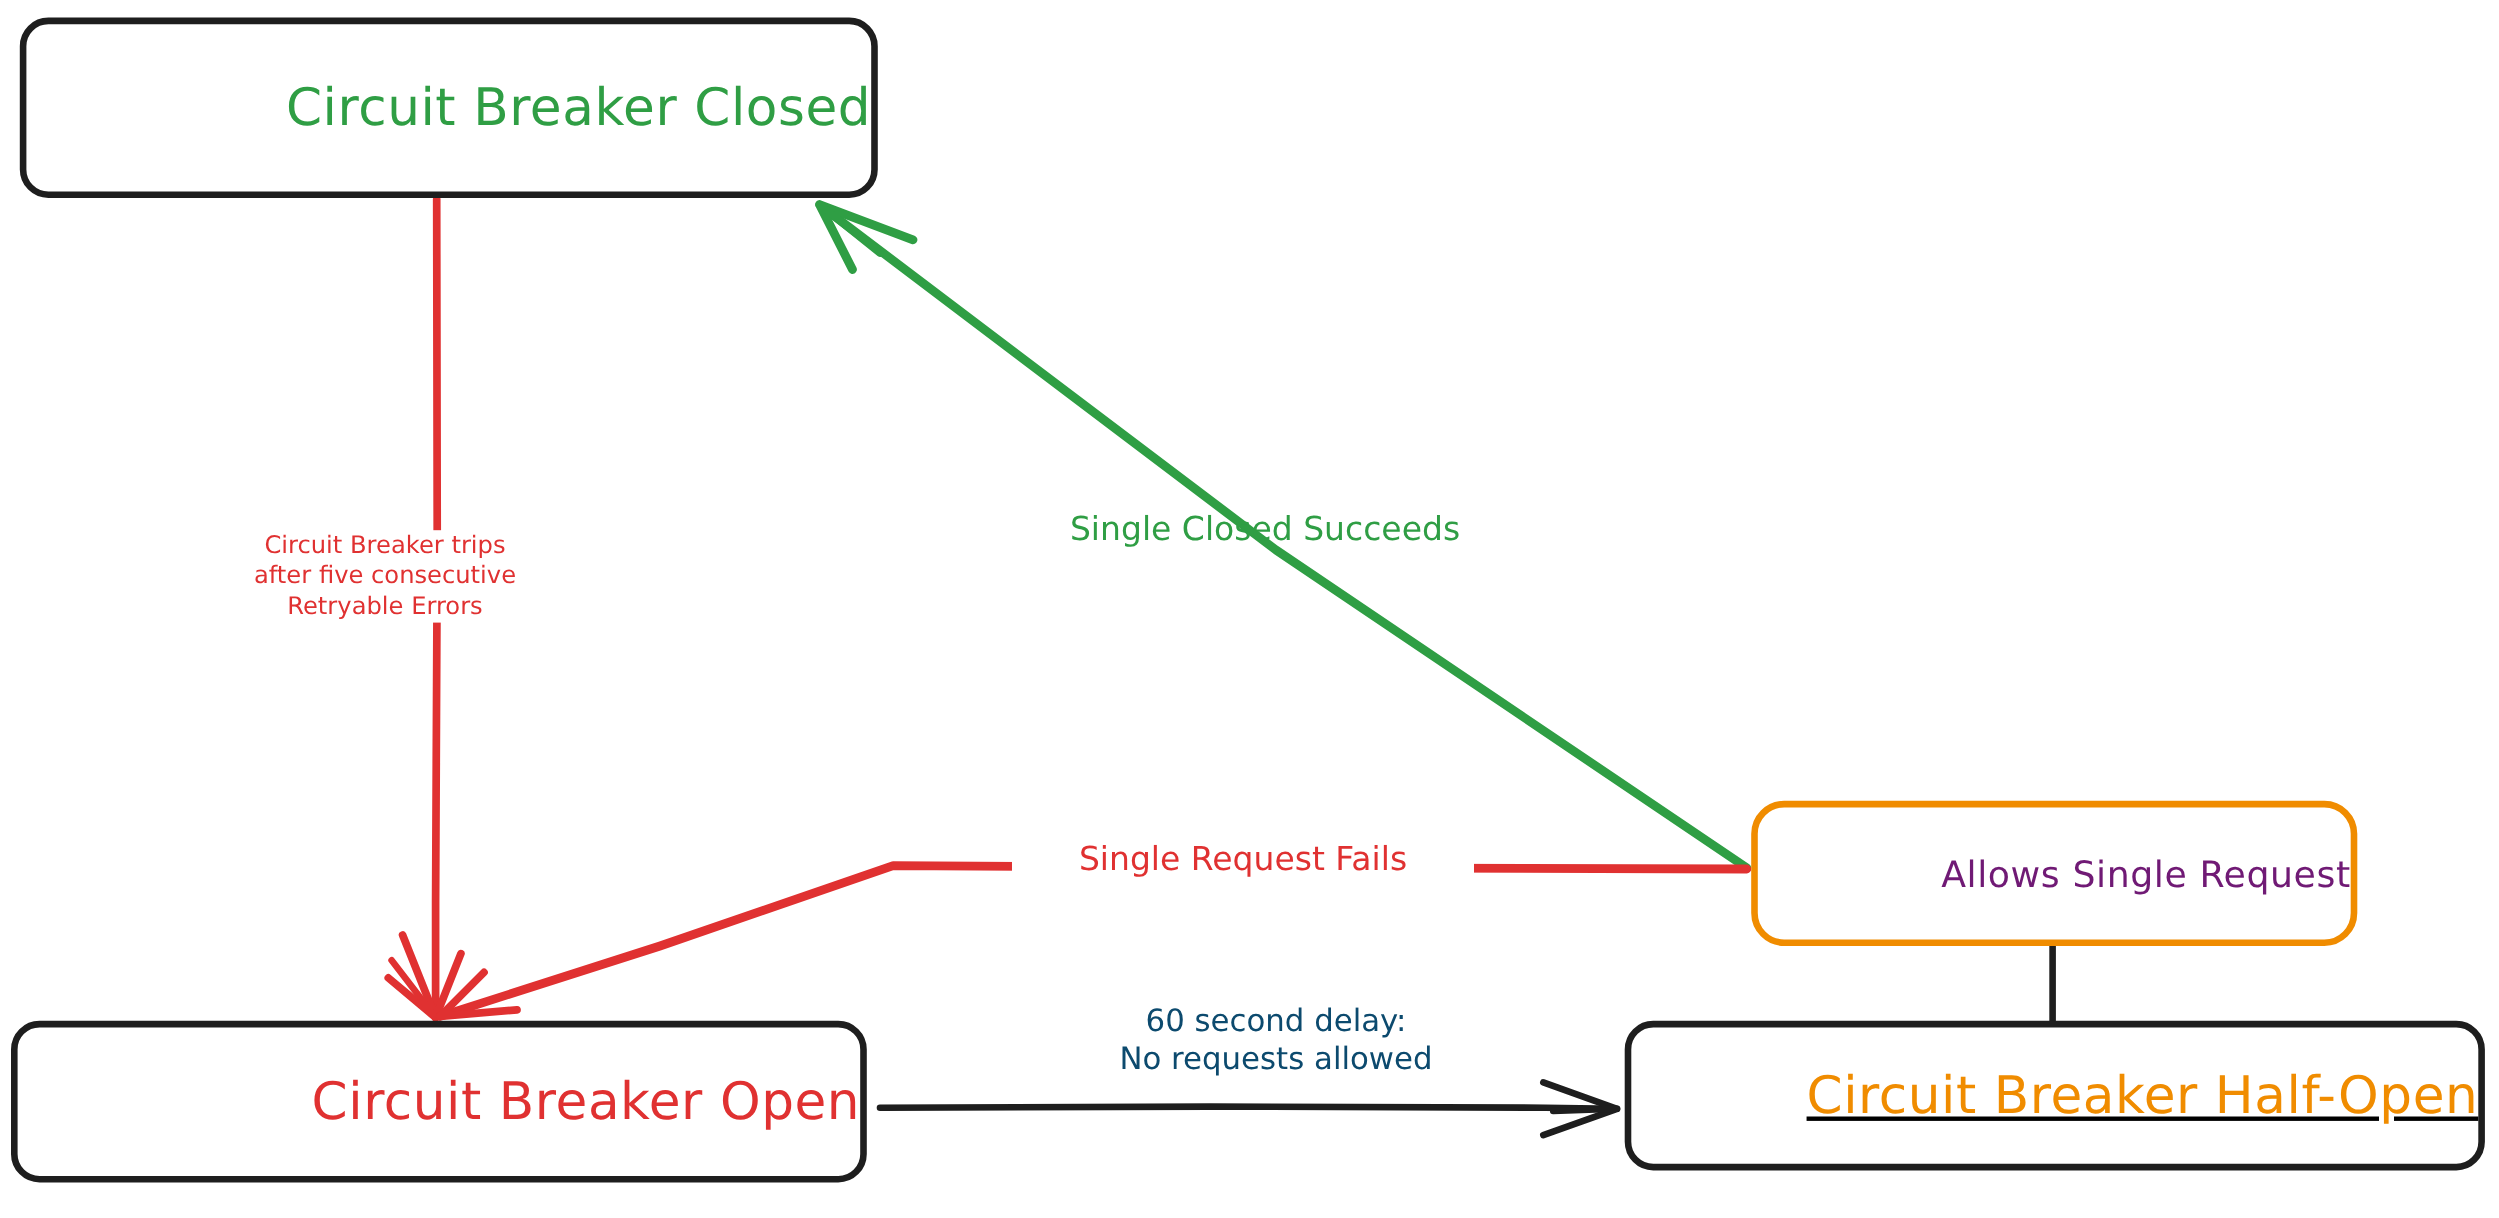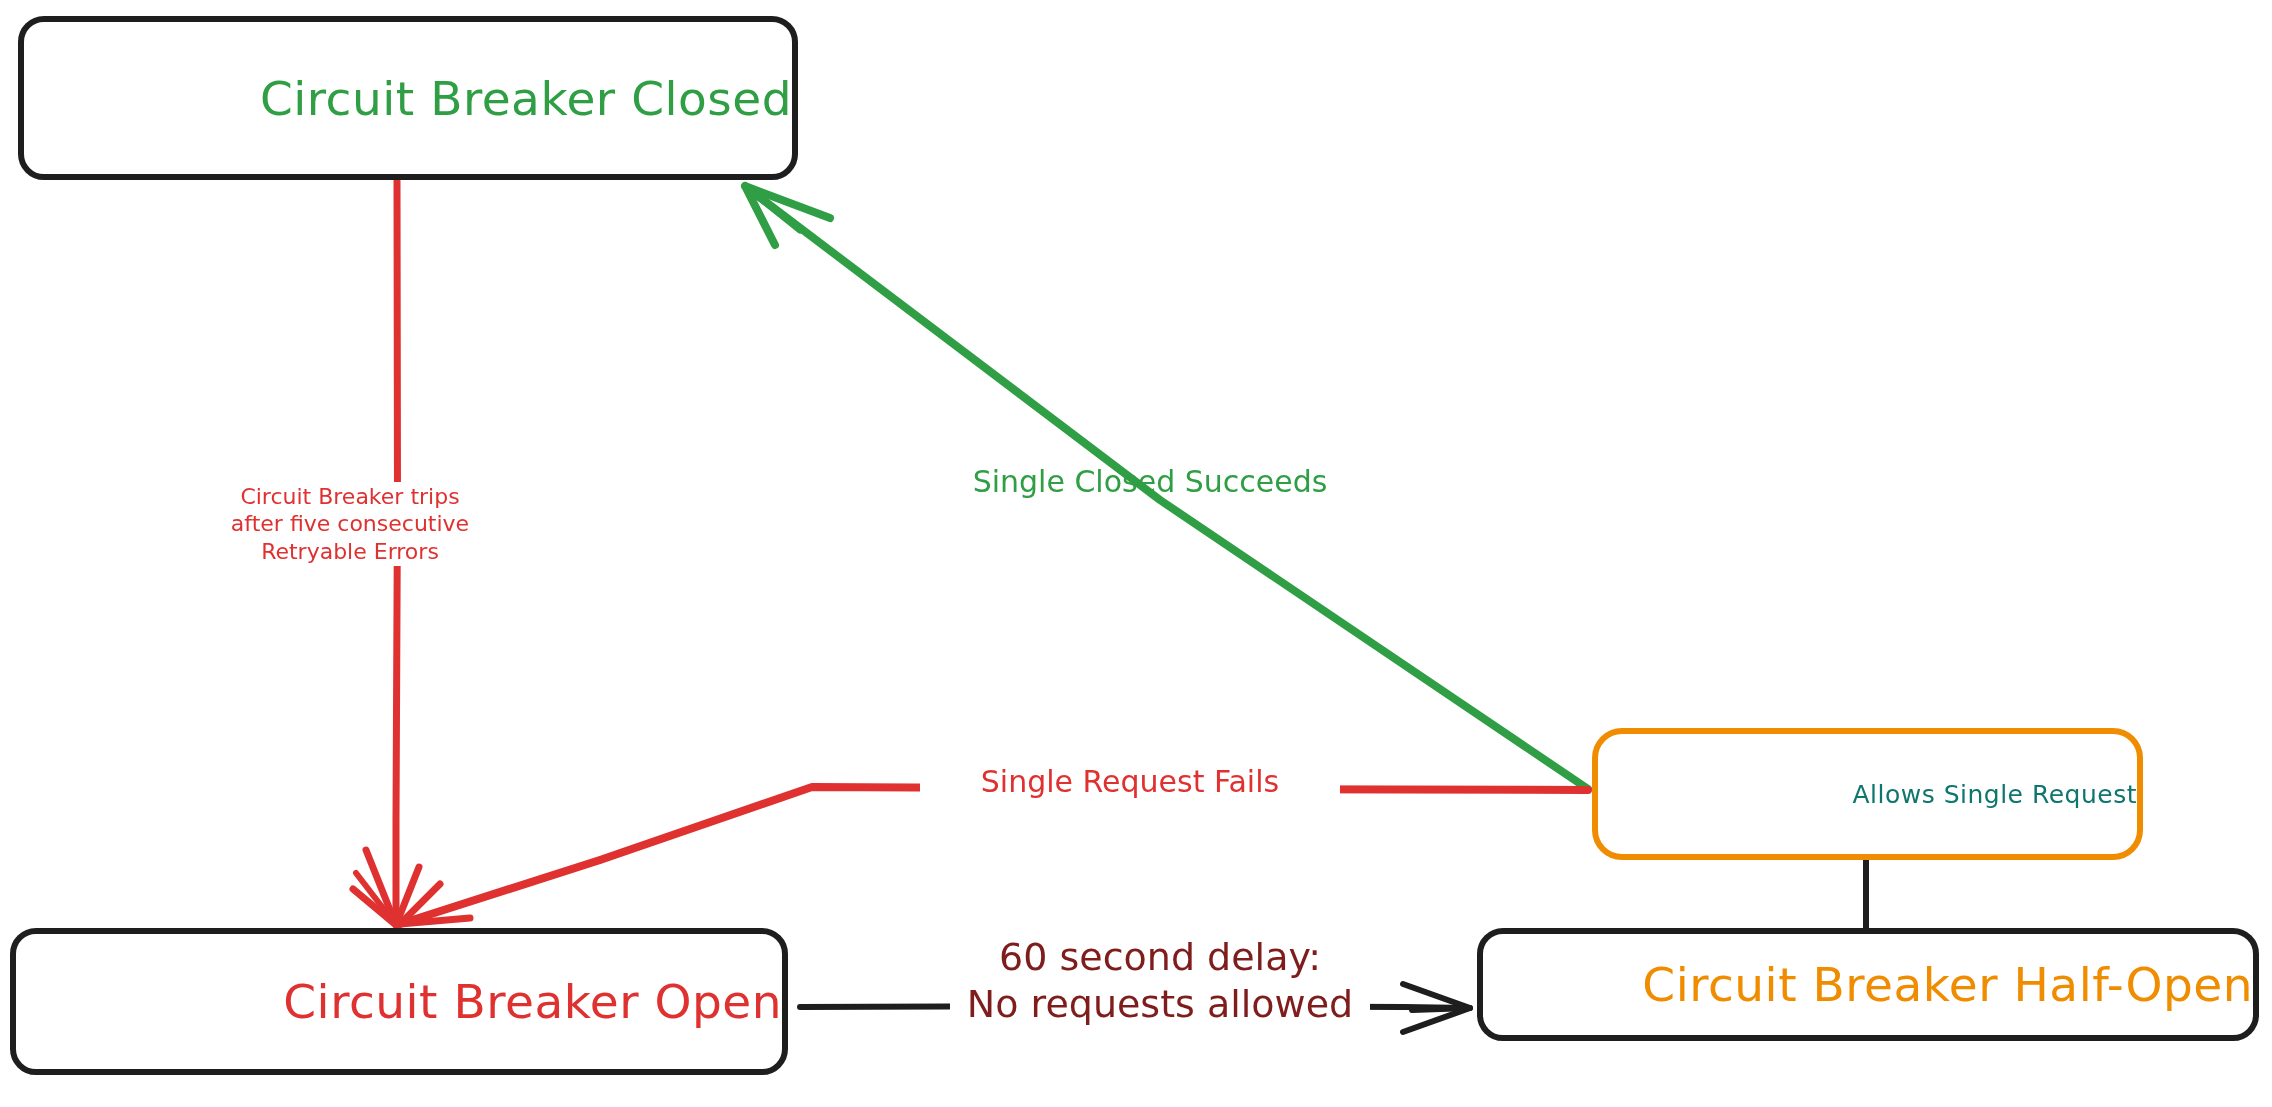--- a/index.html
+++ b/index.html
@@ -69,34 +69,34 @@
     left: 10px;  top: 928px;
     width: 778px; height: 147px;
   }
   #node-open .node-label {
     color: #e03131;
     font-size: 47px;
   }
 
   #node-halfopen {
     left: 1477px; top: 928px;
-    width: 782px;  height: 113px;
+    width: 782px;  height: 136px; text-decoration: underline;
   }
   #node-halfopen .node-label {
     color: #f08c00;
     font-size: 47px;
   }
 
   #node-allows {
     left: 1592px; top: 728px;
     width: 551px;  height: 132px;
   }
   #node-allows .node-label {
-    color: #0f766e;
-    font-size: 25px;
+    color: #701a75;
+    font-size: 33px;
   }
 
   
   .edge-label {
     position: absolute;
     font-family: "DejaVu Sans", sans-serif;
     text-align: center;
     white-space: pre;
     line-height: 1.24;
     background: #ffffff;
@@ -117,24 +117,24 @@
     font-size: 30px;
     background: transparent;
   }
   #label-fails {
     left: 920px;  top: 762px;
     width: 420px;
     color: #e03131;
     font-size: 30px;
   }
   #label-delay {
-    left: 950px;  top: 933px;
+    left: 950px;  top: 910px;
     width: 420px;
-    color: #7f1d1d;
-    font-size: 38px;
+    color: #0c4a6e;
+    font-size: 28px;
   }
 </style>
 </head>
 <body>
 
 <div id="canvas">
 
   <svg id="edges" viewBox="0 0 2272 1107" width="2272" height="1107" xmlns="http://www.w3.org/2000/svg">
 
     <g>

